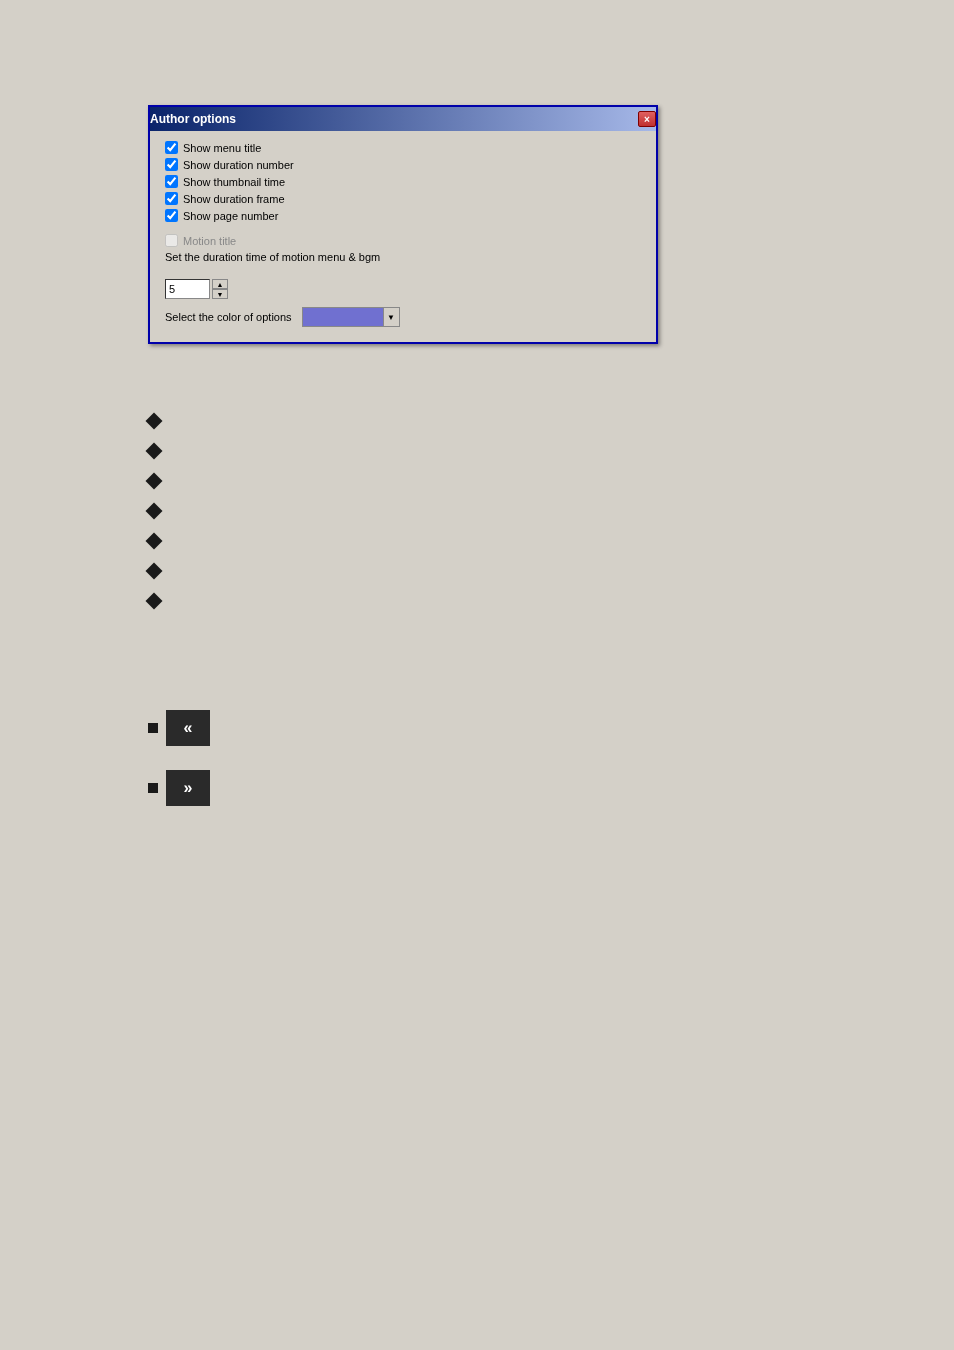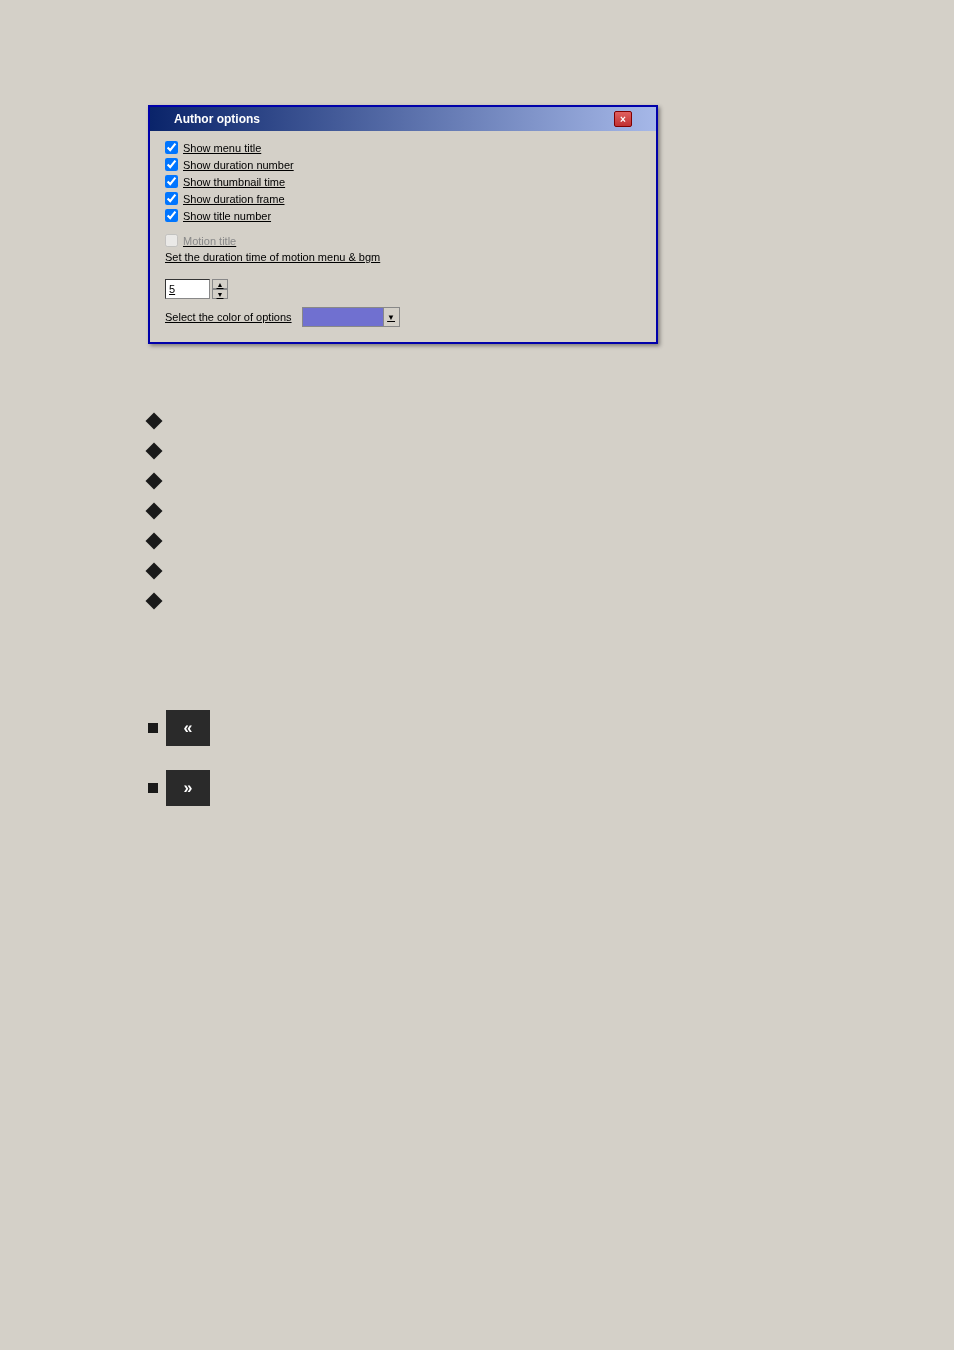--- a/index.html
+++ b/index.html
@@ -27,21 +27,21 @@
       background-color: #d4d0c8;
       border: 2px solid #0000aa;
       box-shadow: 2px 2px 4px rgba(0,0,0,0.4);
     }
 
     .dialog-titlebar {
       background: linear-gradient(to right, #0a246a, #a6b8e8);
       color: white;
       font-weight: bold;
       font-size: 12px;
-      padding: 4px 24px;
+      padding: 4px 0;
       display: flex;
       align-items: center;
       justify-content: space-between;
       height: 24px;
     }
 
     .dialog-title-text {
       color: white;
     }
 
@@ -58,21 +58,20 @@
       justify-content: center;
       cursor: pointer;
       border-radius: 2px;
     }
 
     .dialog-content {
       padding: 10px 7px 15px 15px;
       background-color: #d4d0c8;
       display: flex;
       flex-direction: row;
-      text-decoration: underline;
     }
 
     .dialog-left {
       flex: 1;
     }
 
     .dialog-right {
       display: flex;
       flex-direction: column;
       gap: 4px;
@@ -301,21 +300,21 @@
         <label class="checkbox-label" for="cb3">Show thumbnail time</label>
       </div>
 
       <div class="checkbox-row">
         <input type="checkbox" checked="" id="cb4" style="">
         <label class="checkbox-label" for="cb4">Show duration frame</label>
       </div>
 
       <div class="checkbox-row">
         <input type="checkbox" checked="" id="cb5" style="">
-        <label class="checkbox-label" for="cb5">Show title number</label>
+        <label class="checkbox-label" for="cb5">Show page number</label>
       </div>
 
       <div class="dialog-separator"></div>
 
       <div class="motion-menu-row">
         <input type="checkbox" id="cb_motion" disabled="" style="">
         <label class="checkbox-label disabled" for="cb_motion">Motion title</label>
       </div>
 
       <div class="duration-row">

